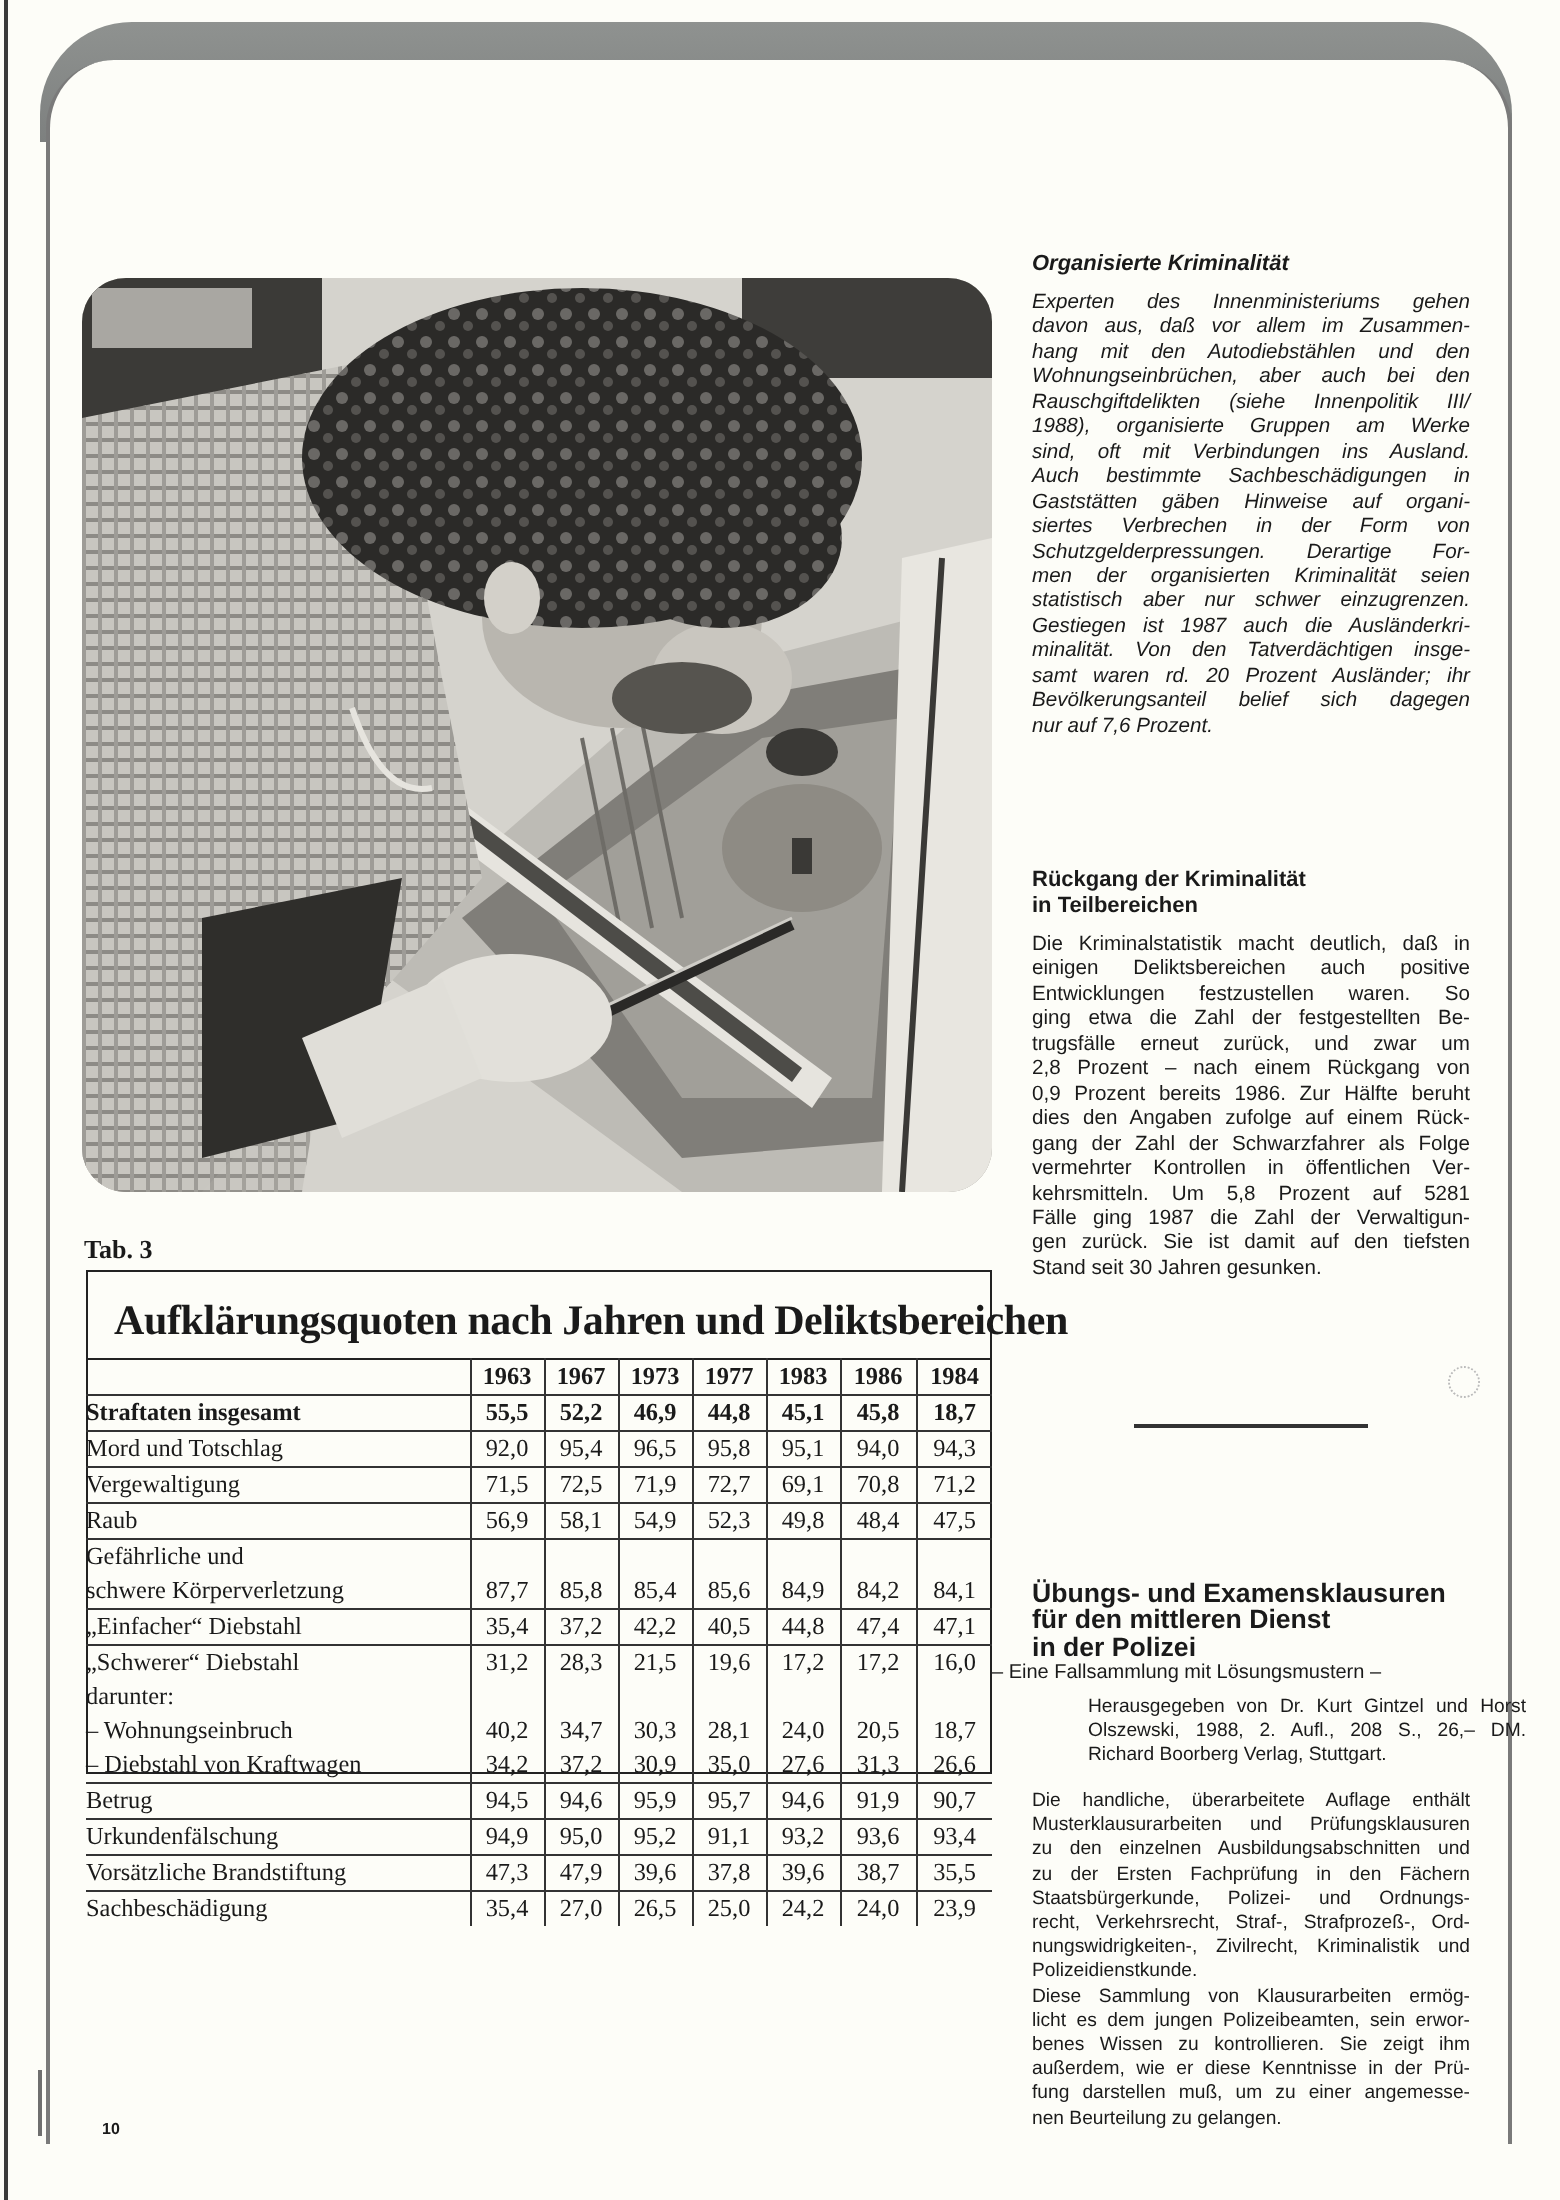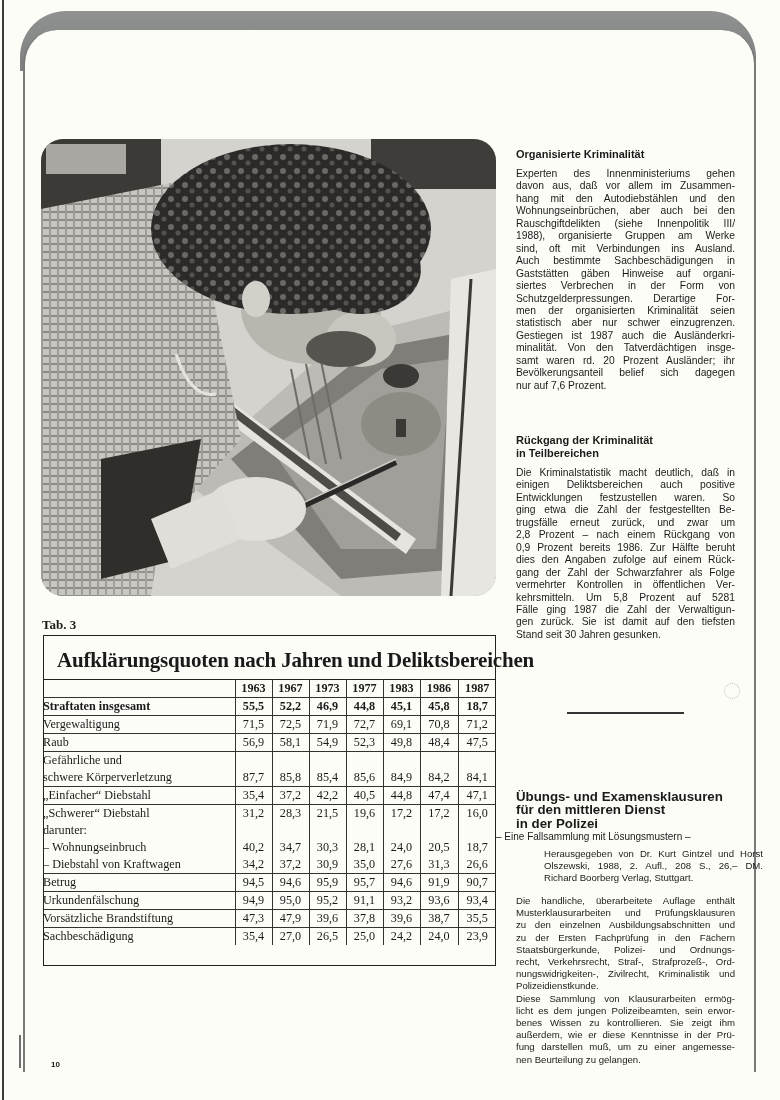--- a/index.html
+++ b/index.html
@@ -39,21 +39,21 @@
     background: #c9c8c2;
   }
   .photo svg { display: block; }
 
   
   .tab-label {
     position: absolute; left: 42px; top: 617px;
     font-family: "Liberation Serif", serif; font-weight: bold; font-size: 13px;
   }
   .table-box {
-    position: absolute; left: 43px; top: 635px; width: 453px; height: 331px;
+    position: absolute; left: 43px; top: 635px; width: 453px; height: 252px;
     border: 1.5px solid #222; box-sizing: border-box;
   }
   .table-title {
     position: absolute; left: 13px; top: 12px;
     font-family: "Liberation Serif", serif; font-weight: bold; font-size: 21px;
     letter-spacing: -0.2px; white-space: nowrap;
   }
   table.data {
     position: absolute; left: -1px; top: 43px; width: 453px;
     border-collapse: collapse;
@@ -78,21 +78,21 @@
     position: absolute; left: 516px; width: 219px;
     font-size: 10.3px; line-height: 12.45px; text-align: justify;
   }
   .col h3 {
     margin: 0 0 7px 0; font-size: 11px; font-weight: bold; line-height: 13px; text-align: left;
   }
   .col p { margin: 0; }
   .col .line { display: block; text-align: justify; text-align-last: justify; white-space: nowrap; }
   .col .line.last { text-align-last: left; }
 
-  .sec1 { top: 148px; }
+  .sec1 { top: 126px; font-style: italic; }
   .sec2 { top: 434px; }
   .divider {
     position: absolute; left: 567px; top: 712px; width: 117px; height: 1.5px; background: #333;
   }
   .smudge {
     position: absolute; left: 724px; top: 683px; width: 14px; height: 14px; border-radius: 50%;
     border: 1px dotted #bbb;
   }
   .book-title {
     position: absolute; left: 516px; top: 790px; width: 230px;
@@ -206,33 +206,43 @@
     </colgroup>
     <thead>
       <tr>
         <th></th>
         <th>1963</th>
         <th>1967</th>
         <th>1973</th>
         <th>1977</th>
         <th>1983</th>
         <th>1986</th>
-        <th>1987</th>
+        <th>1984</th>
       </tr>
     </thead>
     <tbody id="table-body">
         <tr class="bold sep">
           <td class="label">Straftaten insgesamt</td>
           <td class="num">55,5</td>
           <td class="num">52,2</td>
           <td class="num">46,9</td>
           <td class="num">44,8</td>
           <td class="num">45,1</td>
           <td class="num">45,8</td>
           <td class="num">18,7</td>
+        </tr>
+        <tr class="sep">
+          <td class="label">Mord und Totschlag</td>
+          <td class="num">92,0</td>
+          <td class="num">95,4</td>
+          <td class="num">96,5</td>
+          <td class="num">95,8</td>
+          <td class="num">95,1</td>
+          <td class="num">94,0</td>
+          <td class="num">94,3</td>
         </tr>
         <tr class="sep">
           <td class="label">Vergewaltigung</td>
           <td class="num">71,5</td>
           <td class="num">72,5</td>
           <td class="num">71,9</td>
           <td class="num">72,7</td>
           <td class="num">69,1</td>
           <td class="num">70,8</td>
           <td class="num">71,2</td>

